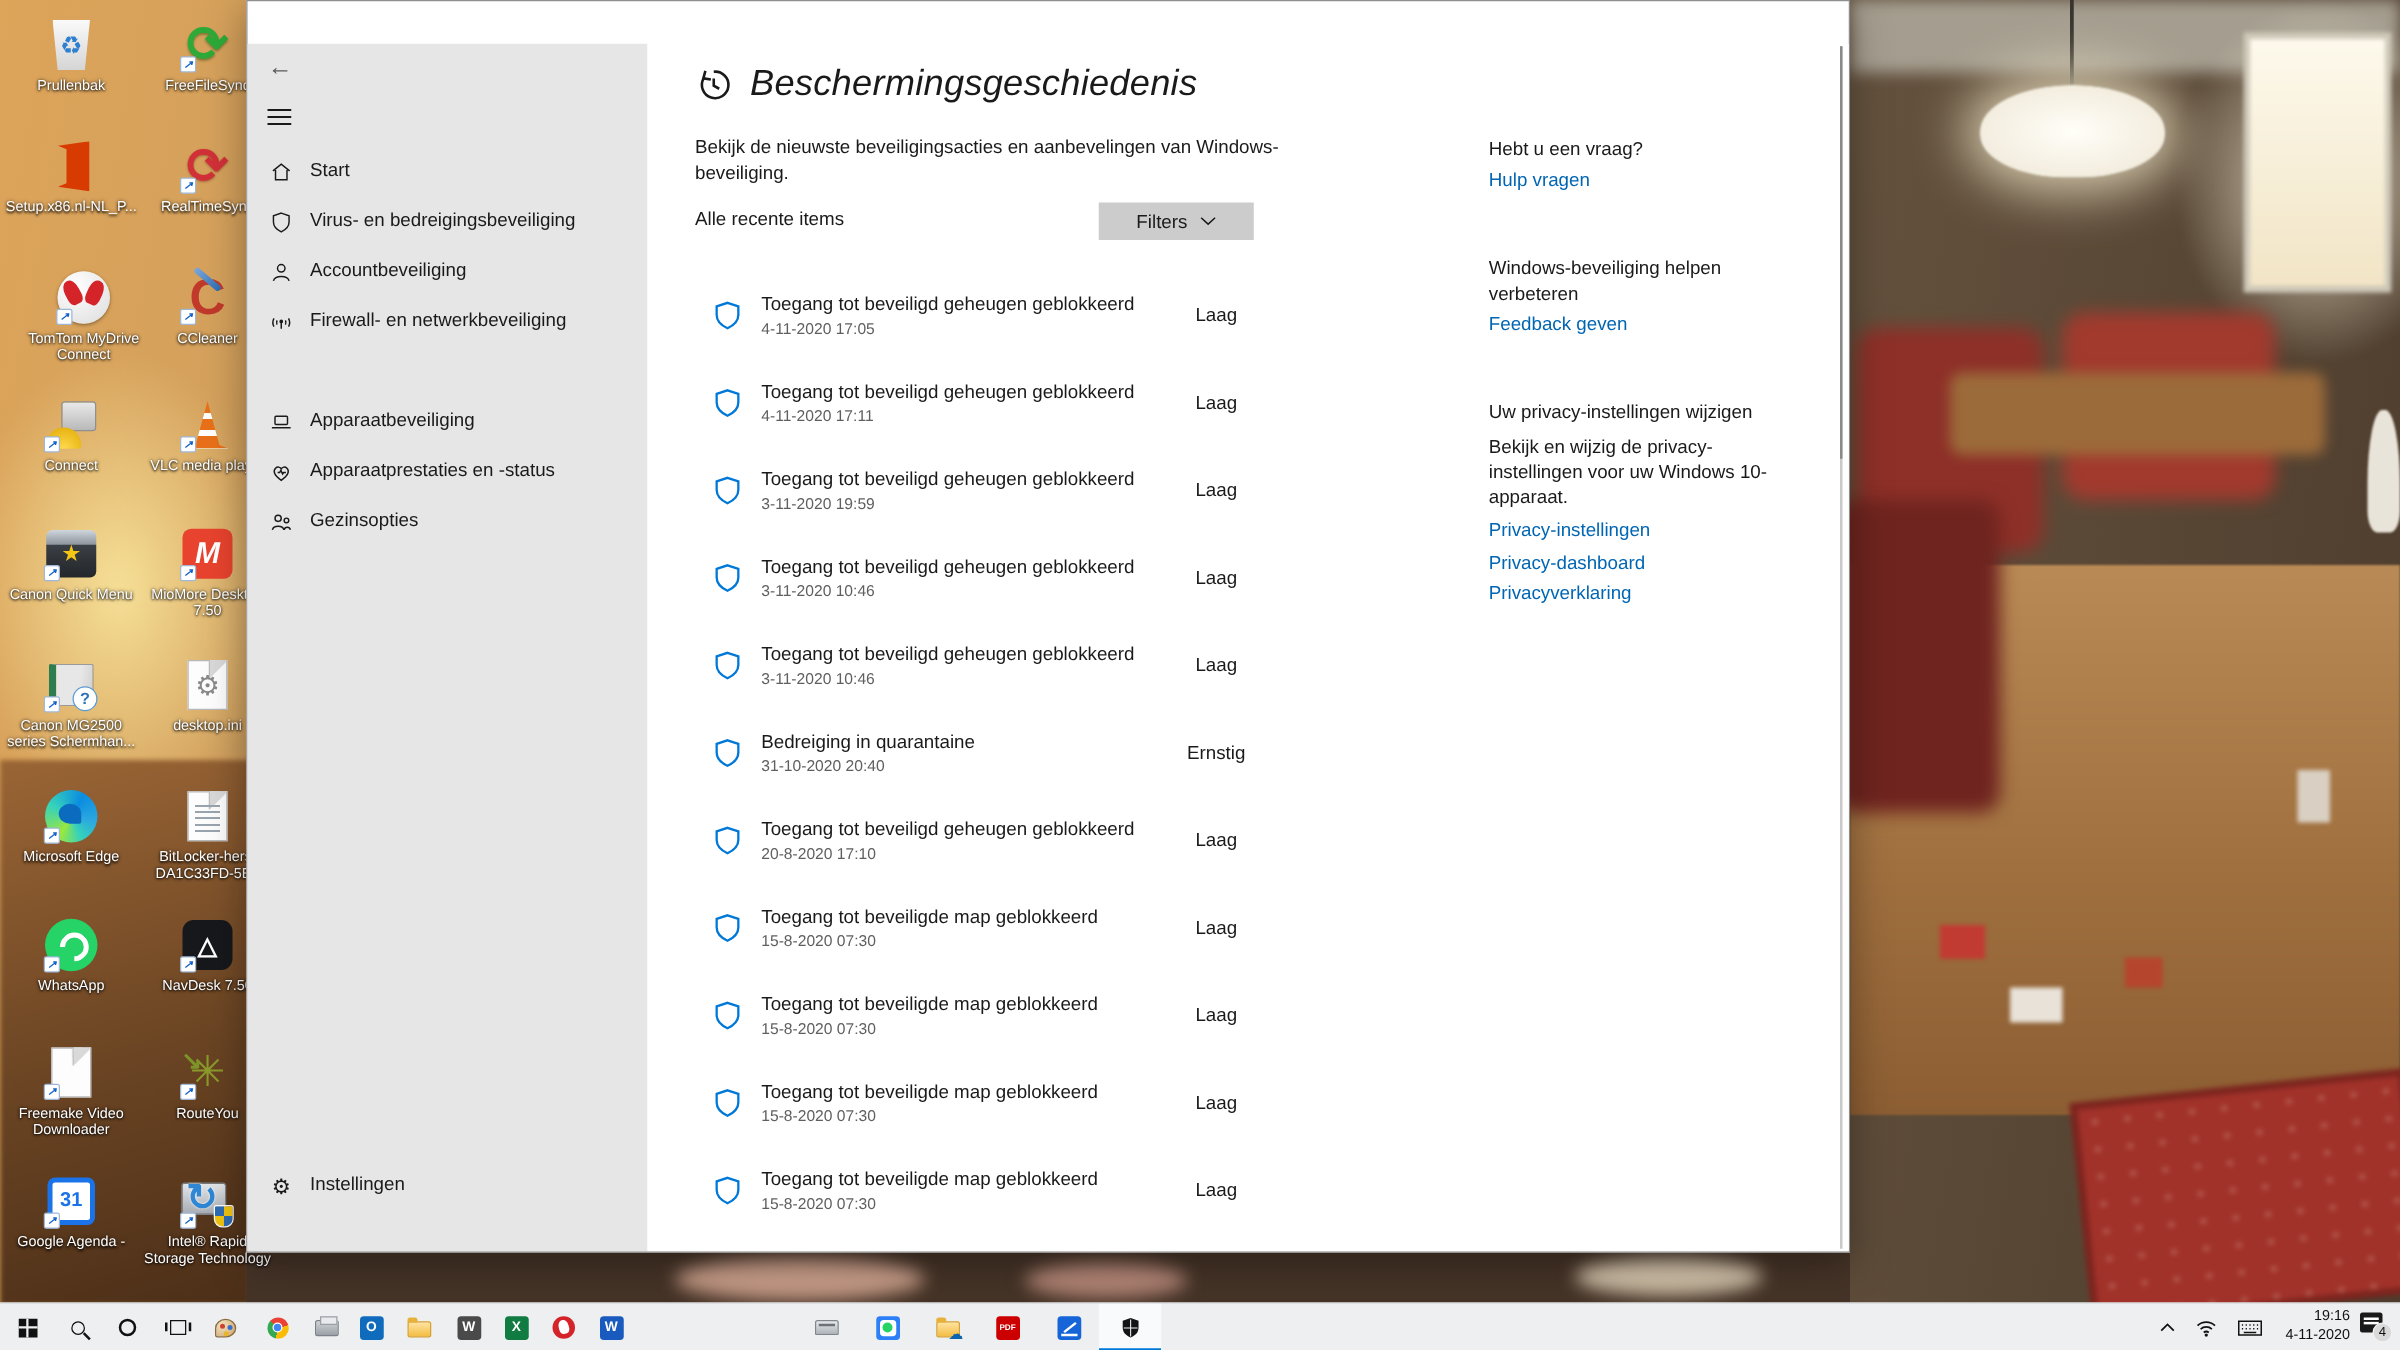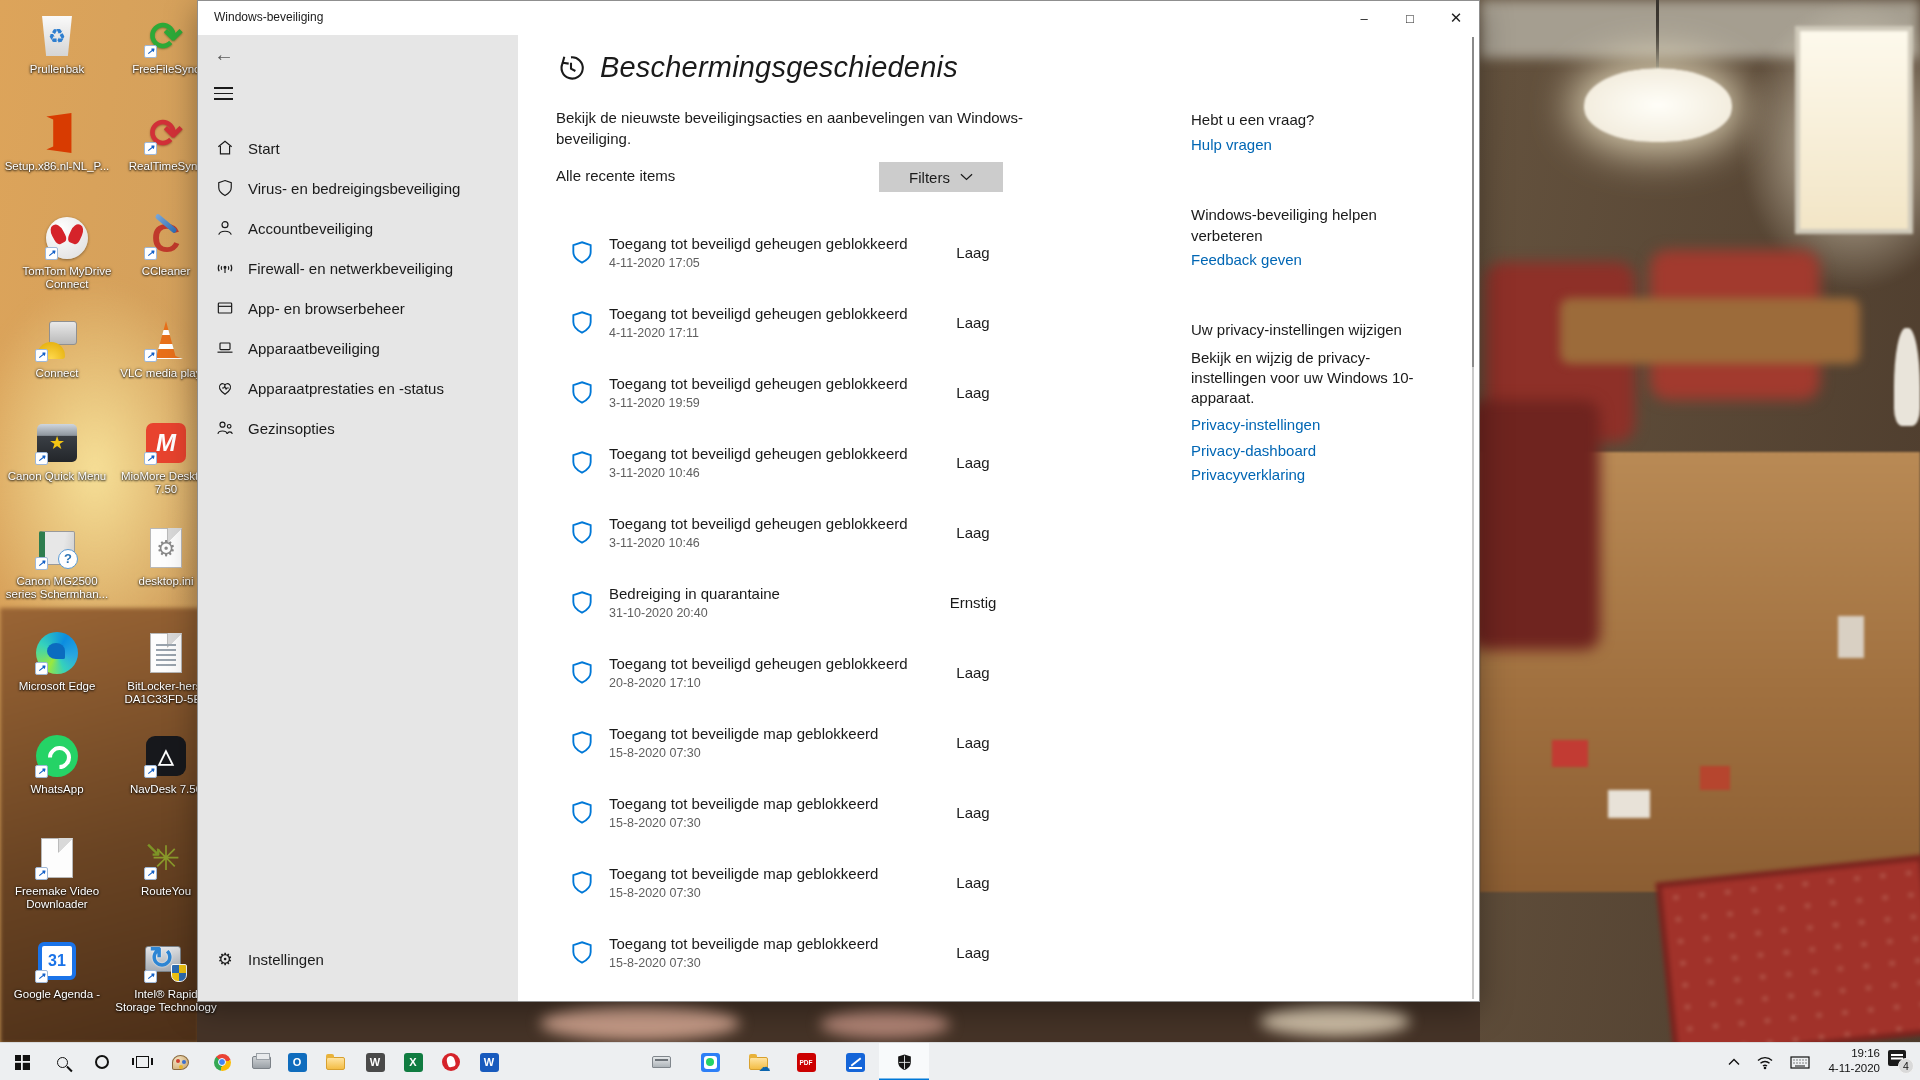--- a/index.html
+++ b/index.html
@@ -102,21 +102,21 @@
   .titlebar { position:absolute; left:0; top:0; right:0; height:34px; background:#fff; }
   .titlebar .title { position:absolute; left:16px; top:9px; font-size:12px; color:#1a1a1a; }
   .caps { position:absolute; right:0; top:0; height:34px; display:flex; }
   .cap { width:46px; height:34px; display:flex; align-items:center; justify-content:center; font-size:13px; color:#1a1a1a; }
   .cap-close { font-size:15px; }
 
   .sidebar { position:absolute; left:0; top:34px; bottom:0; width:320px; background:#e6e6e6; }
   .back-btn { position:absolute; left:16px; top:8px; font-size:20px; color:#5a5a5a; }
   .hamburger { position:absolute; left:16px; top:52px; width:19px; height:13px;
         background:repeating-linear-gradient(#1a1a1a 0 1.8px,transparent 1.8px 5.6px); }
-  .nav-item { position:absolute; left:0; width:368px; height:40px; display:flex; align-items:center; font-size:15px; color:#1a1a1a; }
+  .nav-item { position:absolute; left:0; width:368px; height:40px; display:flex; font-size:15px; color:#1a1a1a; }
   .nav-item .nicon { width:20px; height:20px; margin-left:17px; margin-right:13px; color:#1a1a1a; flex:none; }
   .nav-item svg { width:20px; height:20px; display:block; }
   .nav-settings { bottom:22px; top:auto; }
   .gear { font-size:17px; width:20px; margin-left:17px; margin-right:13px; text-align:center; }
 
   .content { position:absolute; left:320px; top:34px; right:0; bottom:0; background:#fff; }
   .page-head { position:absolute; left:38px; top:16px; display:flex; align-items:center;font-style:italic; }
   .hist-icon { width:30px; height:30px; margin-right:14px; color:#1a1a1a; }
   .page-title { font-size:29px; font-weight:400; color:#1a1a1a; letter-spacing:.2px; }
   .page-desc { position:absolute; left:38px; top:72px; width:500px; font-size:15px; line-height:21px; color:#1a1a1a; }
@@ -352,28 +352,20 @@
         <div class="ic-intelrst" style="width:46px;height:46px">
           <span class="shield4"></span>
         </div>
         <i class="sc"></i>
       </div>
     <div class="lbl">Intel® Rapid
 Storage Technology</div>
     </div>
 
   <div id="app">
-    <div class="titlebar">
-      <div class="title">Windows-beveiliging</div>
-      <div class="caps">
-        <div class="cap">–</div>
-        <div class="cap">□</div>
-        <div class="cap cap-close">✕</div>
-      </div>
-    </div>
 
     <div class="sidebar">
       <div class="back-btn">←</div>
       <div class="hamburger"></div>
 
       <div class="nav-item" style="top:93px">
         <span class="nicon">
             <svg viewBox="0 0 24 24" fill="none" stroke="currentColor" stroke-width="1.4">
               <path d="M4 10.5 L12 4 L20 10.5 M6.5 9.5 V19 H17.5 V9.5"></path>
             </svg>
@@ -399,29 +391,20 @@
         </div>
       <div class="nav-item" style="top:213px">
         <span class="nicon">
             <svg viewBox="0 0 24 24" fill="none" stroke="currentColor" stroke-width="1.4">
               <path d="M5 8 A8.5 8.5 0 0 0 5 16 M8 10 A4.5 4.5 0 0 0 8 14 M19 8 A8.5 8.5 0 0 1 19 16 M16 10 A4.5 4.5 0 0 1 16 14"></path>
               <circle cx="12" cy="11" r="1.1" fill="currentColor"></circle>
               <path d="M12 12 V18"></path>
             </svg>
           </span>
         <span>Firewall- en netwerkbeveiliging</span>
-        </div>
-      <div class="nav-item" style="top:253px">
-        <span class="nicon">
-            <svg viewBox="0 0 24 24" fill="none" stroke="currentColor" stroke-width="1.4">
-              <rect x="4" y="6" width="16" height="12" rx="1"></rect>
-              <path d="M4 10 H20"></path>
-            </svg>
-          </span>
-        <span>App- en browserbeheer</span>
         </div>
       <div class="nav-item" style="top:333px">
         <span class="nicon">
             <svg viewBox="0 0 24 24" fill="none" stroke="currentColor" stroke-width="1.4">
               <path d="M12 19.5 C5 15 4 10.5 6.5 8 C8.5 6 11 6.8 12 8.5 C13 6.8 15.5 6 17.5 8 C20 10.5 19 15 12 19.5 Z"></path>
               <path d="M8.5 12 h2 l1.2-2 1.6 3.4 1-1.4 h2.2"></path>
             </svg>
           </span>
         <span>Apparaatprestaties en -status</span>
         </div>

